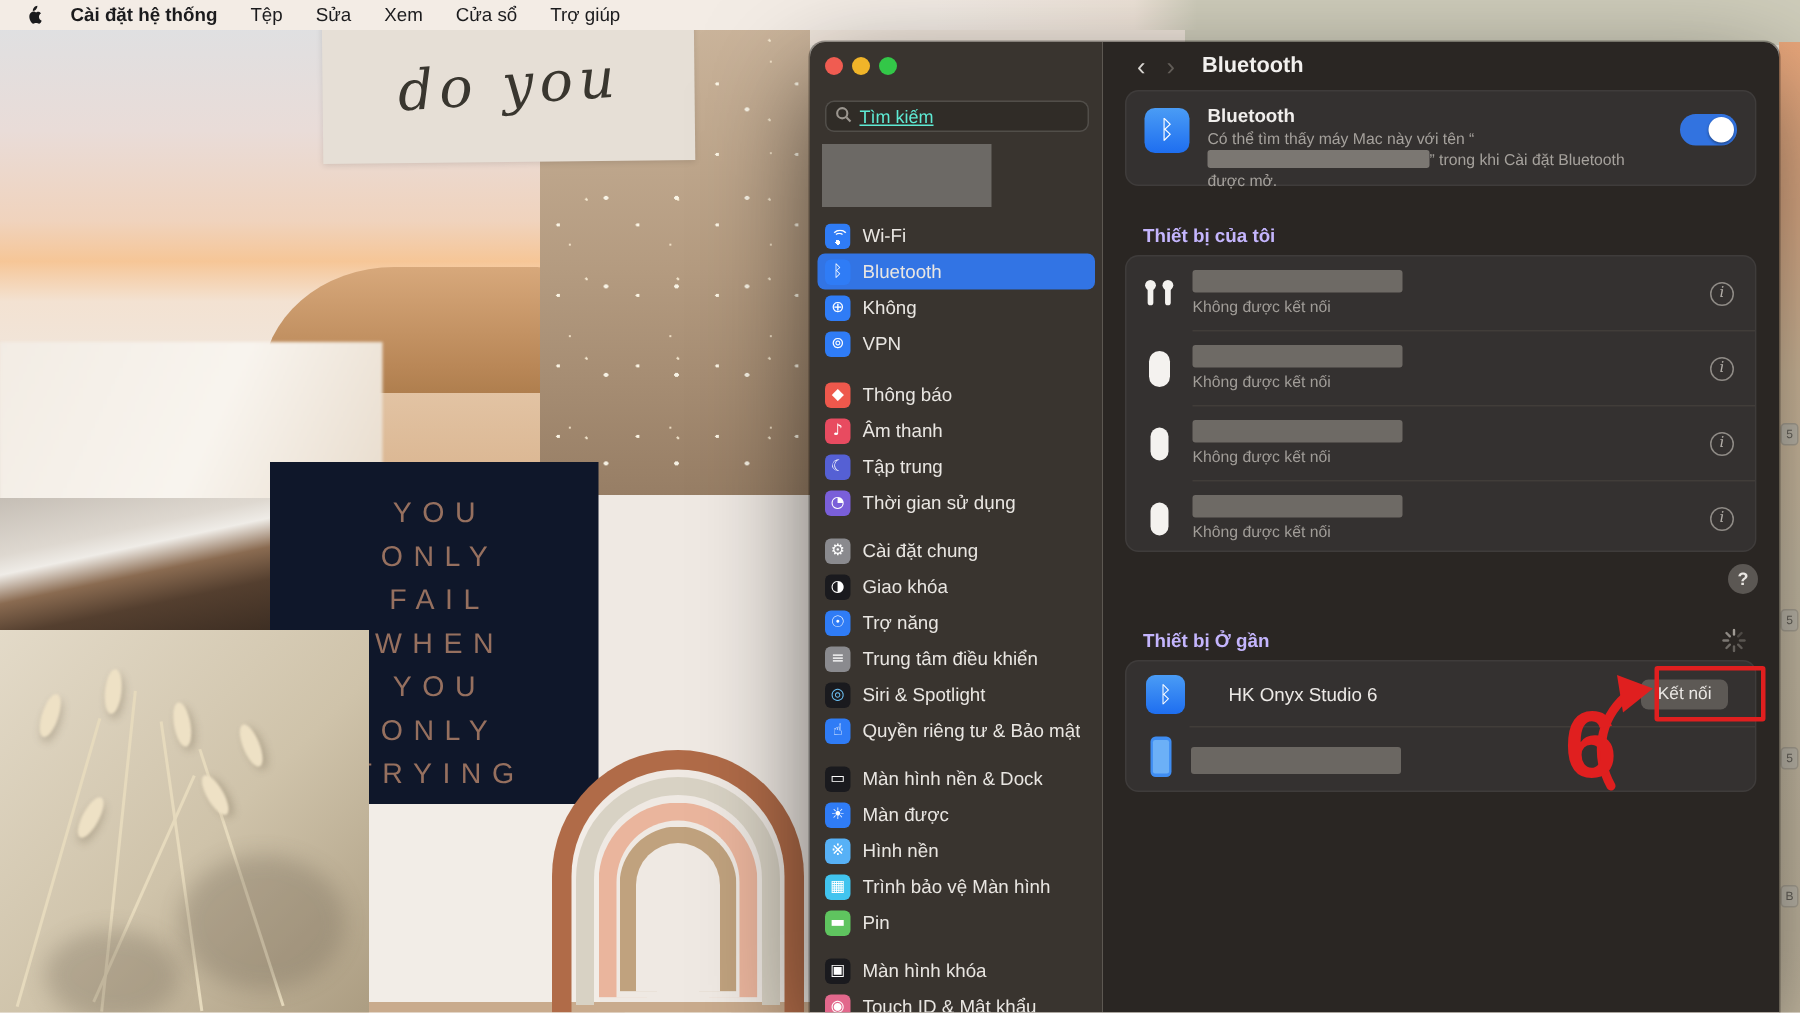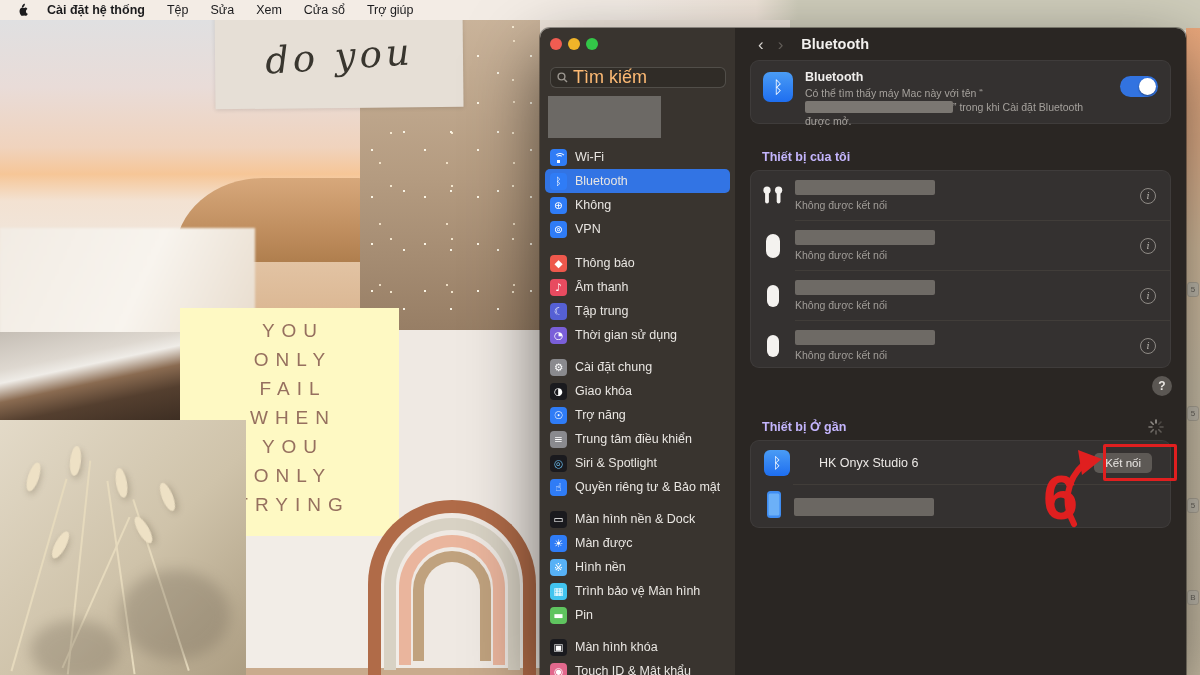--- a/index.html
+++ b/index.html
@@ -22,21 +22,21 @@
       radial-gradient(circle 2.5px at 44px 14px, rgba(255,252,240,.9) 60%, transparent 61%),
       radial-gradient(circle 1.5px at 20px 41px, rgba(255,240,214,.8) 60%, transparent 61%),
       linear-gradient(180deg,#cdb79e 0%,#b49b80 45%,#8a7159 100%);
     background-size:53px 47px,61px 53px,47px 59px,67px 61px,100% 100%; }
   .wp-doyou { left:215px; top:5px; width:248px; height:103px; background:#e6dfd6;
     transform:rotate(-0.6deg); display:flex; align-items:center; justify-content:center;
     box-shadow:0 1px 4px rgba(0,0,0,.12); }
   .wp-doyou span { font-family:"DejaVu Serif",serif; font-style:italic; font-size:37px; color:#39362f; letter-spacing:4px; transform:rotate(-3deg); }
   .wp-beach { left:0; top:332px; width:182px; height:90px;
     background:linear-gradient(168deg,#c5beb5 0%,#ded8d0 30%,#efece7 40%,#8a6b51 55%,#543f2f 72%,#3c2d22 100%); }
-  .wp-quote { left:180px; top:308px; width:219px; height:228px; background:#fef9c3; padding-top:8px; text-align:center; }
+  .wp-quote { left:180px; top:308px; width:219px; height:228px; background:#0f172a; padding-top:20px; text-align:center; }
   .wp-quote div { font-size:19px; font-weight:500; letter-spacing:7px; color:#96705f; line-height:29px; text-indent:7px; }
   .wp-cream-r { left:398px; top:330px; width:142px; height:345px; background:#efe9e3; }
   .wp-cream-b { left:245px; top:536px; width:155px; height:139px; background:#f2ede7; }
   .wp-tan-strip { left:180px; top:668px; width:360px; height:7px; background:#c9ab8d; }
   .wp-pampas { left:0; top:420px; width:246px; height:255px; background:linear-gradient(135deg,#e3dac8 0%,#cfc3aa 55%,#ac9d82 100%); overflow:hidden; }
   .stem { position:absolute; width:2px; background:#e6dabd; }
   .head { position:absolute; width:11px; height:30px; border-radius:50%; background:#eee1c5; filter:blur(.7px); box-shadow:2px 3px 6px rgba(70,58,40,.25); }
   .pshadow { position:absolute; background:#6d6252; opacity:.3; filter:blur(7px); border-radius:50%; }
   .wp-rainbow { left:368px; top:500px; width:168px; height:175px; }
   .arc { position:absolute; border-bottom:none; }
@@ -64,21 +64,21 @@
     border-radius:10px 10px 0 0; overflow:hidden; display:flex;
     box-shadow:0 25px 70px rgba(0,0,0,.55), 0 0 0 1px rgba(0,0,0,.35); }
   .sidebar { width:195px; background:#39342f; position:relative; flex:none; }
   .content { flex:1; background:#2a2623; position:relative; }
 
   .tl { position:absolute; top:10px; width:12px; height:12px; border-radius:50%; }
   .tl.red { left:10px; background:#f05c51; } .tl.yellow { left:28px; background:#f0b429; } .tl.green { left:46px; background:#33c748; }
 
   .search { position:absolute; left:10px; top:39px; width:176px; height:21px; background:rgba(20,16,12,.22);
     border:1px solid rgba(255,255,255,.16); border-radius:6px; display:flex; align-items:center; padding:0 6px; }
-  .search .ph { color:#fdba74; font-size:18px; margin-left:5px; }
+  .search .ph { color:#5eead4; font-size:12px; margin-left:5px;text-decoration:underline; }
   .profile-redact { position:absolute; left:8px; top:68px; width:113px; height:42px; background:#6c6965; }
 
   .nav { position:absolute; left:0; top:117px; width:195px; }
   .sb-gap { height:10px; }
   .sb-item { height:24px; margin:0 5px; padding:0 5px; display:flex; align-items:center; border-radius:5px; }
   .sb-item.selected { background:#3274e4; }
   .sb-icon { width:17px; height:17px; border-radius:4px; flex:none; display:flex; align-items:center; justify-content:center;
     font-family:"DejaVu Sans",sans-serif; font-size:10.5px; color:#fff; line-height:1; position:relative; }
   .sb-icon.siri span { color:#6cc1f5; }
   .sb-icon.wifi::before { content:""; position:absolute; left:3.5px; top:4px; width:10px; height:10px;

